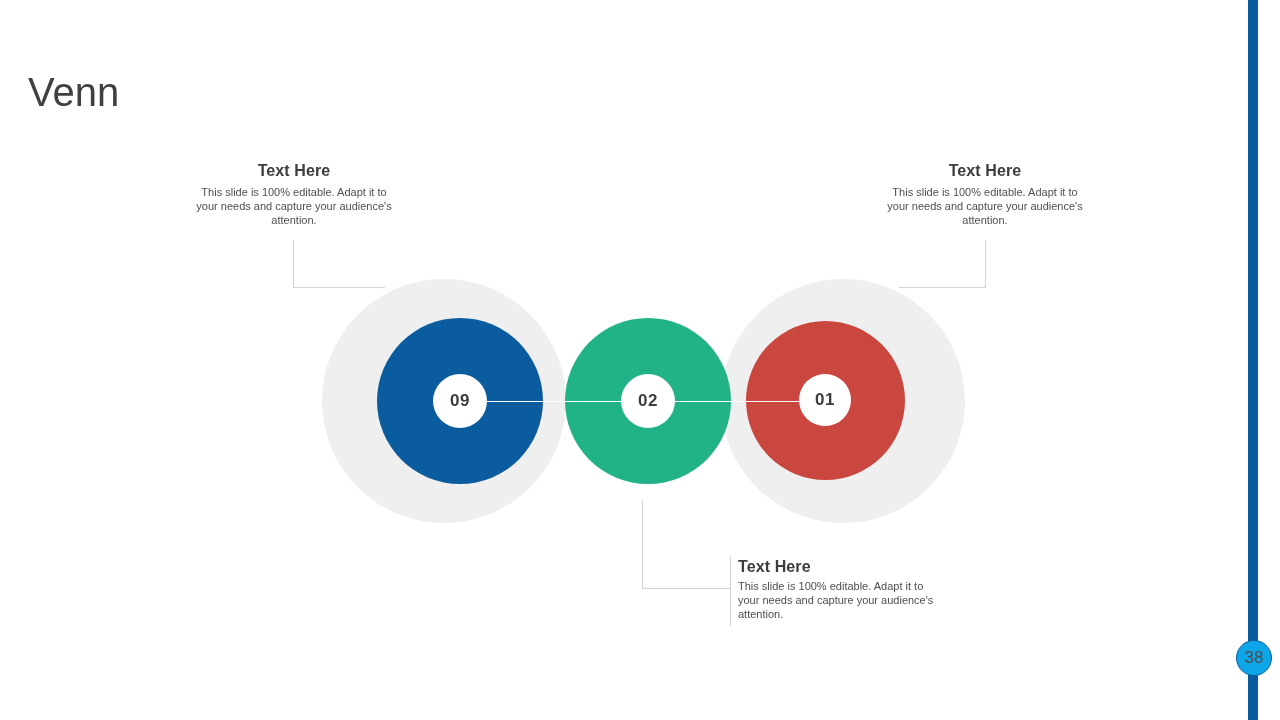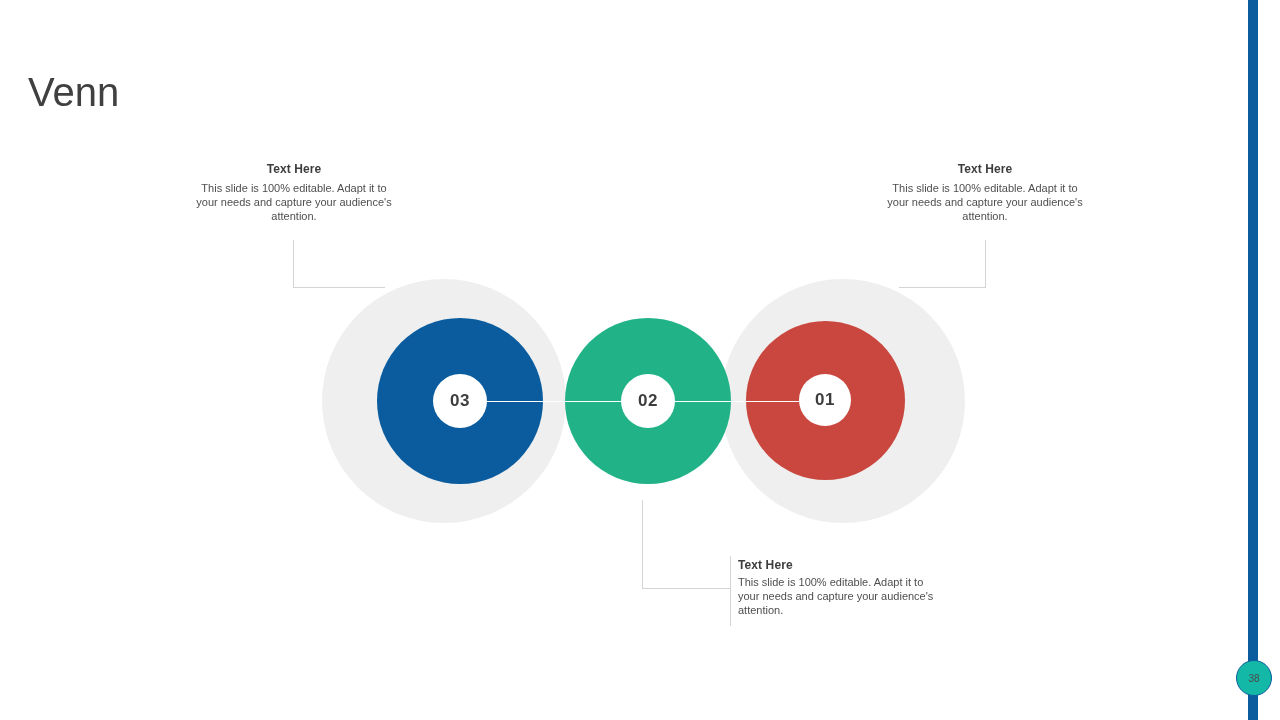--- a/index.html
+++ b/index.html
@@ -36,31 +36,31 @@
     top: 0;
     width: 10px;
     height: 720px;
     background: #0B5C9E;
   }
 
   
   .page-badge {
     position: absolute;
     left: 1236px;
-    top: 660px;
+    top: 640px;
     width: 36px;
     height: 36px;
     border-radius: 50%;
-    background: #14b8a6;
+    background: #0ea5e9;
     border: 1px solid #0B5C9E;
     box-sizing: border-box;
     display: flex;
     align-items: center;
     justify-content: center;
-    font-size: 10px;
+    font-size: 17px;
     color: #4a4a4a;
     z-index: 5;
   }
 
   
   .stage {
     position: absolute;
     left: 0;
     top: 0;
     width: 1280px;
@@ -119,21 +119,21 @@
     color: #3d3d3d;
     letter-spacing: 0.5px;
   }
   .bubble-01 { left: 433px; top: 374px; width: 54px; height: 54px; }
   .bubble-02 { left: 621px; top: 374px; width: 54px; height: 54px; justify-content: center; }
   .bubble-03 { left: 799px; top: 374px; width: 52px; height: 52px; }
 
   
   .callout { position: absolute; }
   .callout .co-title {
-    font-size: 12px;
+    font-size: 16px;
     font-weight: 700;
     color: #3d3d3d;
     margin: 0 0 5px 0;
     letter-spacing: 0.1px;
   }
   .callout .co-body {
     font-size: 11px;
     font-weight: 400;
     color: #4f4f4f;
     line-height: 14px;
@@ -165,21 +165,21 @@
   <div class="halo halo-left" style="background: rgb(239, 239, 239);"></div>
   <div class="halo halo-right" style="background: rgb(239, 239, 239);"></div>
 
   <div class="disc disc-01" style="background: rgb(11, 92, 158);"></div>
   <div class="disc disc-03" style="background: rgb(201, 71, 63);"></div>
   <div class="disc disc-02" style="background: rgb(33, 178, 136);"></div>
 
   <div class="cross-rule"></div>
 
   <div class="bubble bubble-01">
-    <span>03</span>
+    <span>09</span>
   </div>
   <div class="bubble bubble-02">
     <span>02</span>
   </div>
   <div class="bubble bubble-03">
     <span>01</span>
   </div>
 
 </div>
 

